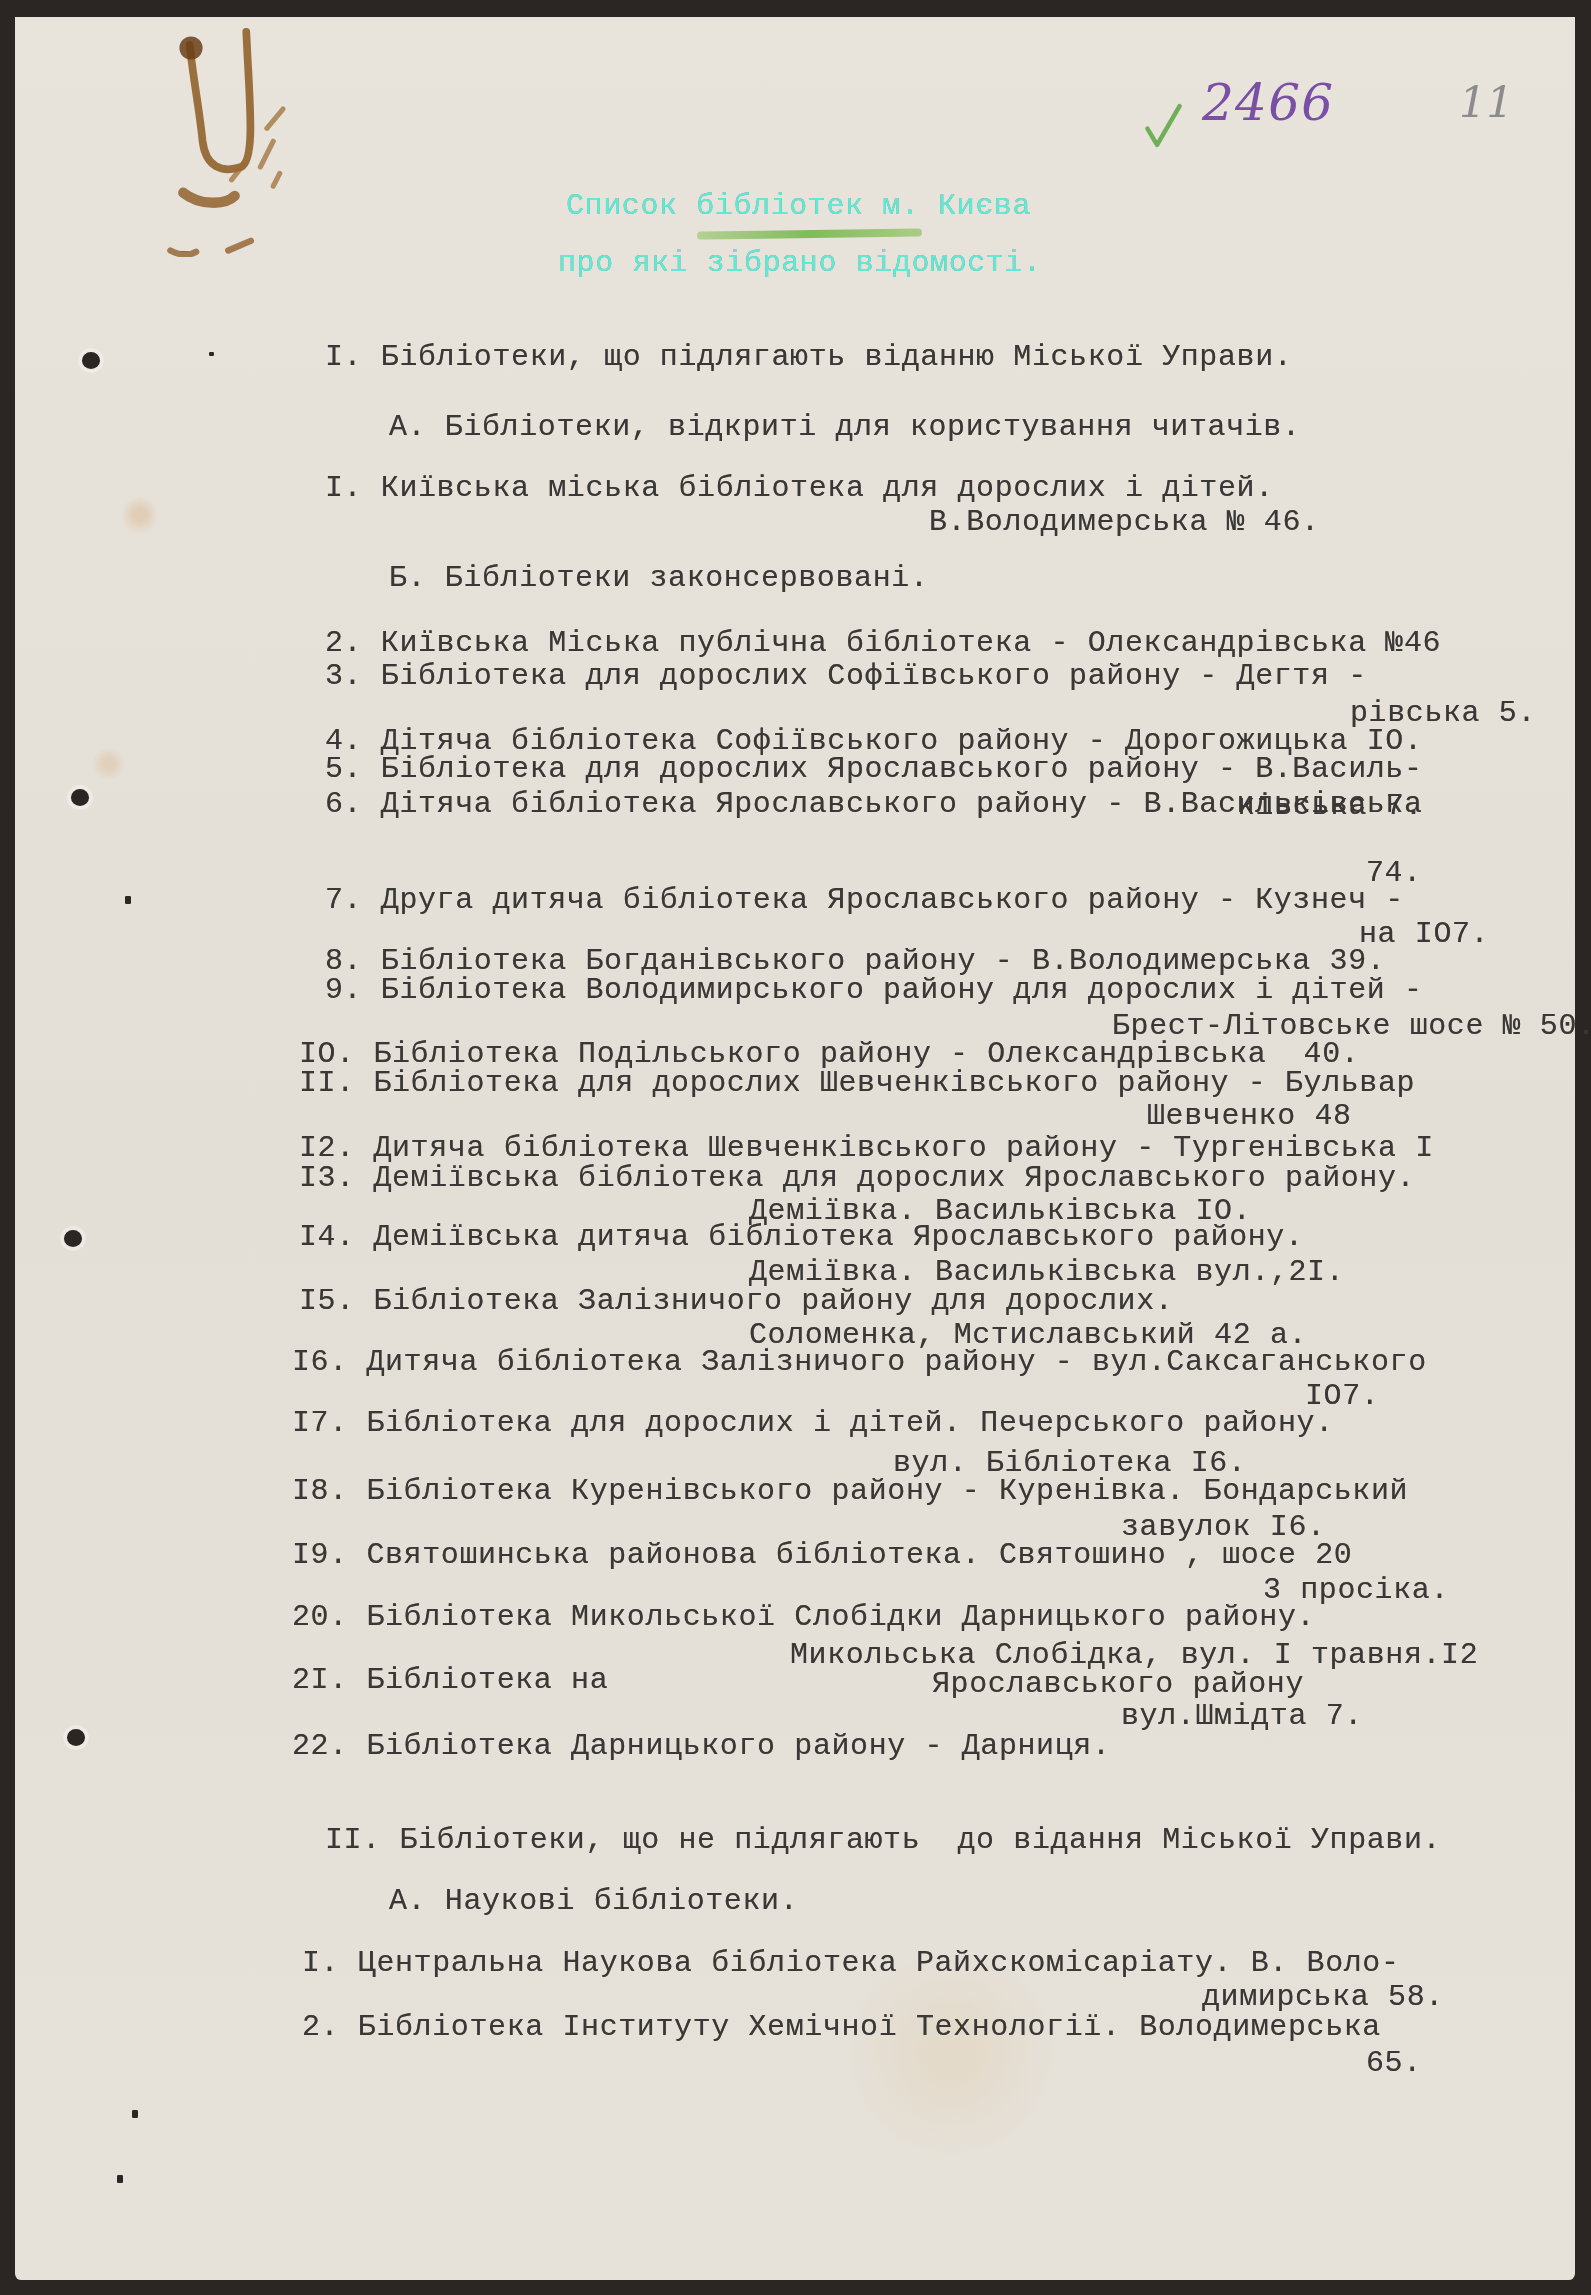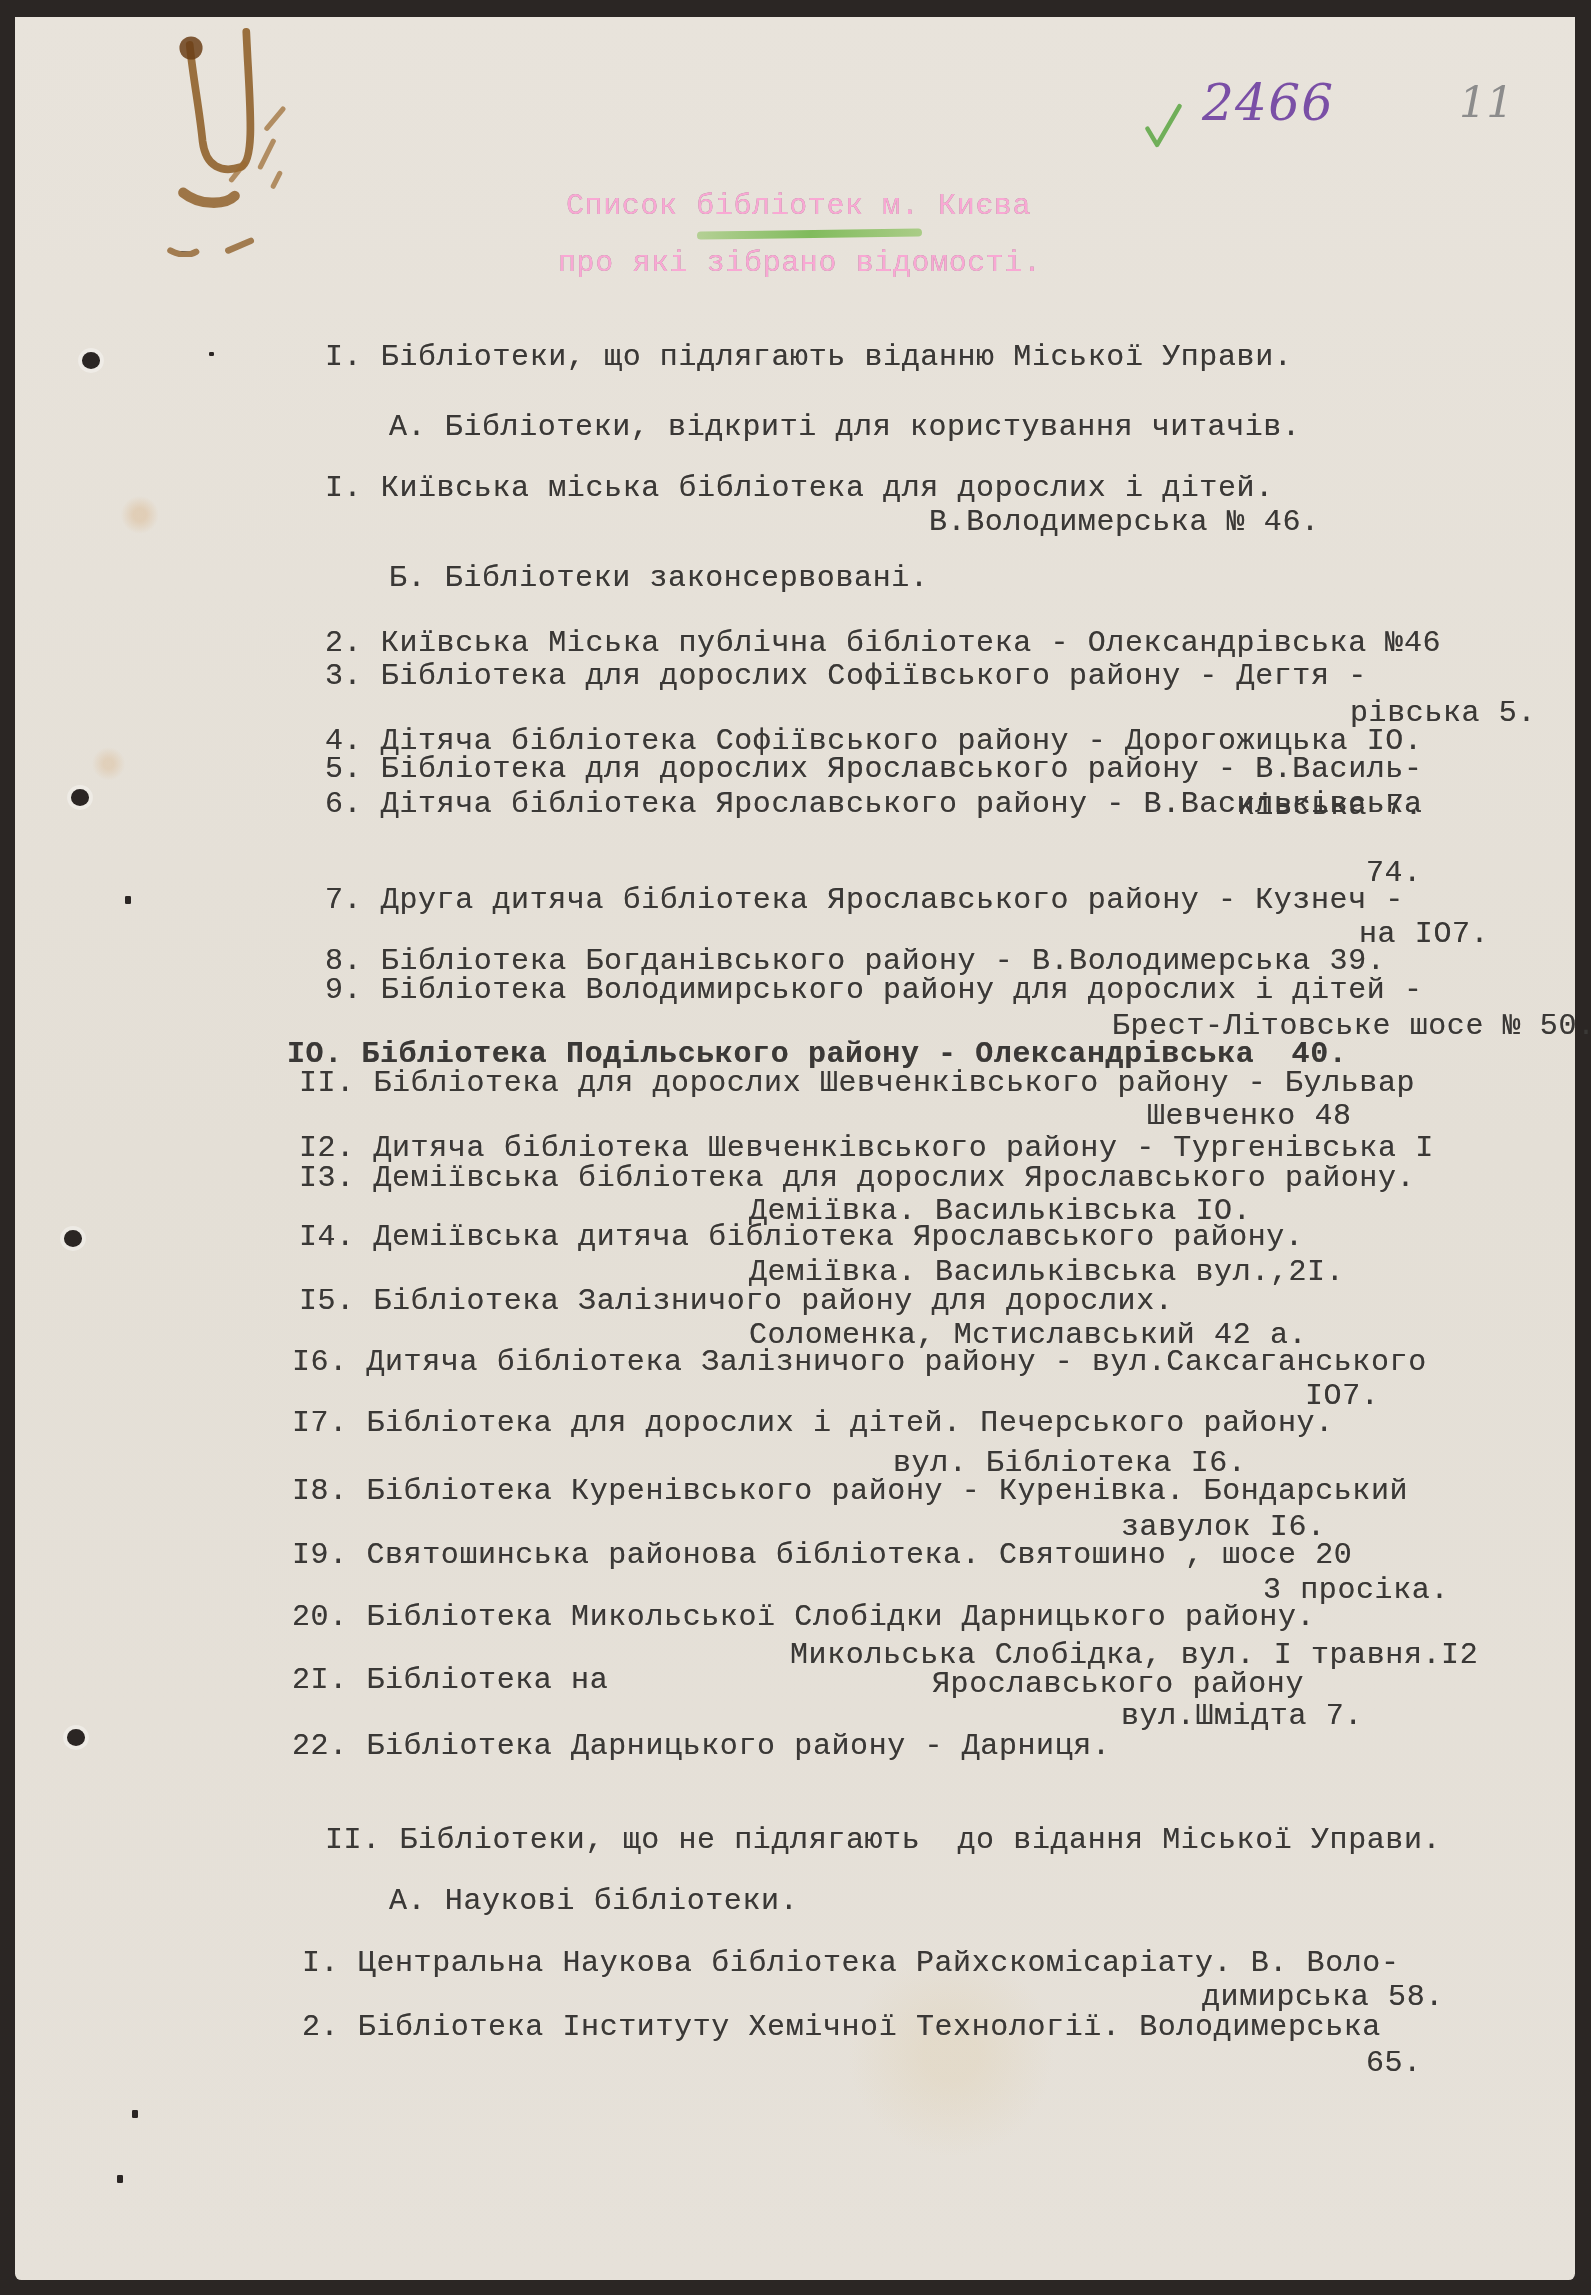--- a/index.html
+++ b/index.html
@@ -37,21 +37,21 @@
     position:absolute; left:1459px; top:77px;
     font-family:"DejaVu Serif",serif; font-style:italic;
     font-size:43px; color:#8c8c8c;
   }
   .tw {
     position:absolute; white-space:pre;
     font-size:30px; line-height:33px; color:#3a3836;
     letter-spacing:0.6px;
     text-shadow:0 0 0.6px rgba(40,38,36,0.5);
   }
-  .title { font-size:30px; color:#f9a8d4; }
+  .title { font-size:30px; color:#5eead4; }
   .green-underline {
     position:absolute; left:697px; top:230px; width:225px; height:7.7px;
     background:linear-gradient(90deg, rgba(130,190,80,0.5), rgba(110,180,70,0.85), rgba(130,190,80,0.6));
     border-radius:3.9px; transform:rotate(-0.8deg);
   }
 </style>
 </head>
 <body>
 
 <div class="sheet"></div>
@@ -97,21 +97,21 @@
 <div class="tw" style="left:325px;top:725px;">4. Дітяча бібліотека Софіївського району - Дорогожицька IO.</div>
 <div class="tw" style="left:325px;top:753px;">5. Бібліотека для дорослих Ярославського району - В.Василь-</div>
 <div class="tw" style="left:1237px;top:790px;">ківська 7.</div>
 <div class="tw" style="left:325px;top:780px;margin-top:8px;">6. Дітяча бібліотека Ярославського району - В.Васильківська</div>
 <div class="tw" style="left:1366px;top:857px;">74.</div>
 <div class="tw" style="left:325px;top:884px;">7. Друга дитяча бібліотека Ярославського району - Кузнеч -</div>
 <div class="tw" style="left:1359px;top:918px;">на IO7.</div>
 <div class="tw" style="left:325px;top:945px;">8. Бібліотека Богданівського району - В.Володимерська 39.</div>
 <div class="tw" style="left:325px;top:974px;">9. Бібліотека Володимирського району для дорослих і дітей -</div>
 <div class="tw" style="left:1112px;top:1010px;">Брест-Літовське шосе № 50.</div>
-<div class="tw" style="left:287px;top:1038px;font-weight:bold;">IO. Бібліотека Подільського району - Олександрівська  40.</div>
+<div class="tw" style="left:299px;top:1038px;">IO. Бібліотека Подільського району - Олександрівська  40.</div>
 <div class="tw" style="left:299px;top:1067px;">II. Бібліотека для дорослих Шевченківського району - Бульвар</div>
 <div class="tw" style="left:1147px;top:1100px;">Шевченко 48</div>
 <div class="tw" style="left:299px;top:1132px;">I2. Дитяча бібліотека Шевченківського району - Тургенівська I</div>
 <div class="tw" style="left:299px;top:1162px;">I3. Деміївська бібліотека для дорослих Ярославського району.</div>
 <div class="tw" style="left:749px;top:1195px;">Деміївка. Васильківська IO.</div>
 <div class="tw" style="left:299px;top:1221px;">I4. Деміївська дитяча бібліотека Ярославського району.</div>
 <div class="tw" style="left:749px;top:1256px;">Деміївка. Васильківська вул.,2I.</div>
 <div class="tw" style="left:299px;top:1285px;">I5. Бібліотека Залізничого району для дорослих.</div>
 <div class="tw" style="left:749px;top:1319px;">Соломенка, Мстиславський 42 а.</div>
 <div class="tw" style="left:292px;top:1346px;">I6. Дитяча бібліотека Залізничого району - вул.Саксаганського</div>

